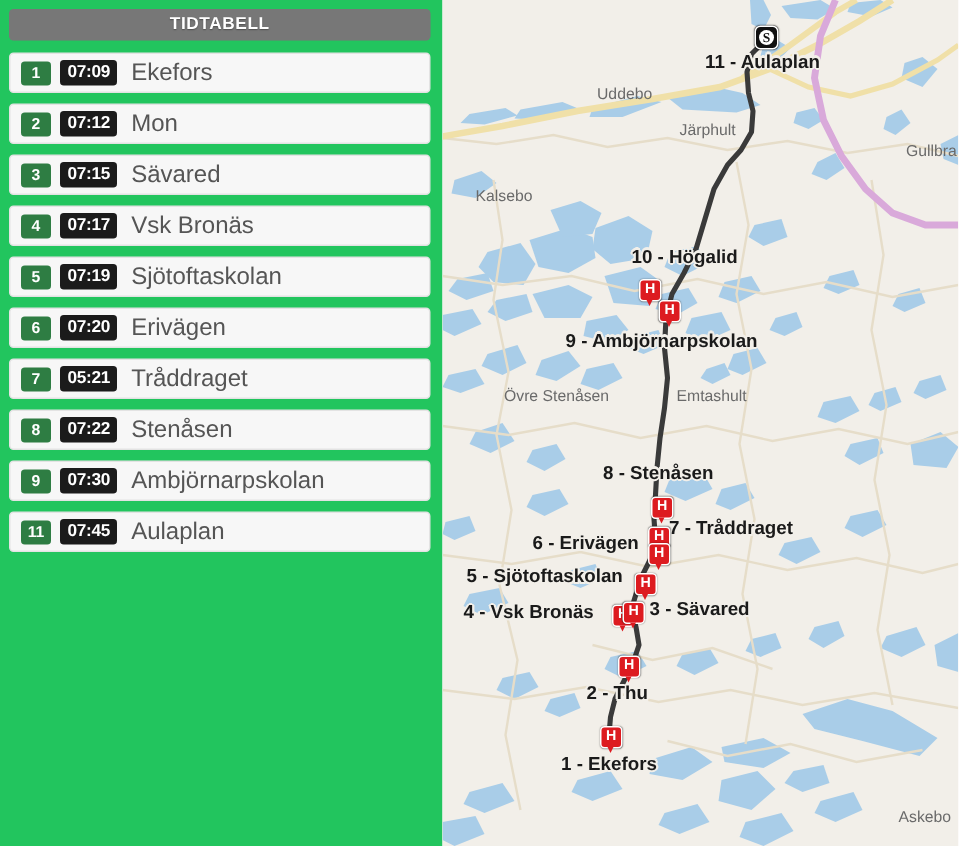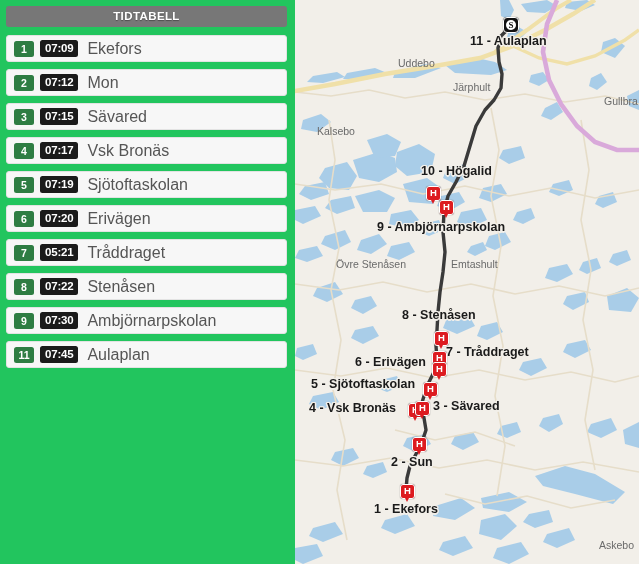--- a/index.html
+++ b/index.html
@@ -348,21 +348,21 @@
     <div id="stop-labels">
         <div class="stop-label" style="left: 175px; top: 34px;">11 - Aulaplan</div>
         <div class="stop-label" style="left: 90px; top: 164px; margin-left: 36px;">10 - Högalid</div>
         <div class="stop-label" style="left: 82px; top: 220px;">9 - Ambjörnarpskolan</div>
         <div class="stop-label" style="left: 107px; top: 308px;">8 - Stenåsen</div>
         <div class="stop-label" style="left: 151px; top: 345px;">7 - Tråddraget</div>
         <div class="stop-label" style="left: 60px; top: 355px;">6 - Erivägen</div>
         <div class="stop-label" style="left: 16px; top: 377px;">5 - Sjötoftaskolan</div>
         <div class="stop-label" style="left: 14px; top: 401px; text-align: right;">4 - Vsk Bronäs</div>
         <div class="stop-label" style="left: 138px; top: 399px;">3 - Sävared</div>
-        <div class="stop-label" style="left: 96px; top: 455px;">2 - Sun</div>
+        <div class="stop-label" style="left: 96px; top: 455px;">2 - Thu</div>
         <div class="stop-label" style="left: 79px; top: 502px;">1 - Ekefors</div>
       </div>
 
     <div id="markers">
         <div class="marker" style="left: 131px; top: 186px;">H</div>
         <div class="marker" style="left: 144px; top: 200px;">H</div>
         <div class="marker" style="left: 139px; top: 331px;">H</div>
         <div class="marker" style="left: 137px; top: 351px;">H</div>
         <div class="marker" style="left: 137px; top: 362px;">H</div>
         <div class="marker" style="left: 128px; top: 382px;">H</div>

